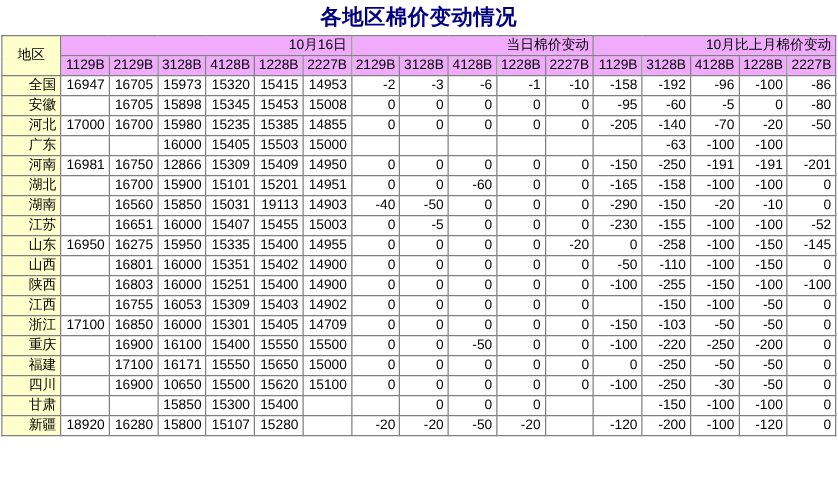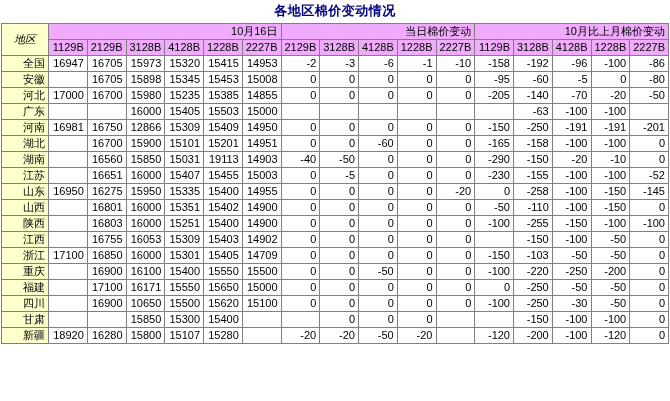--- a/index.html
+++ b/index.html
@@ -10,21 +10,21 @@
   body {
     width: 670px;
     height: 401px;
     font-family: "Liberation Sans", sans-serif;
     font-size: 11px;
     color: #000000;
     overflow: hidden;
   }
   #page-title {
     text-align: center;
-    font-size: 13px;
+    font-size: 17px;
     font-weight: bold;
     color: #000080;
     padding: 2px 0 3px 0;
     letter-spacing: 0.5px;
   }
   table.sheet {
     border-collapse: collapse;
     width: 668px;
     margin: 0 1px;
     table-layout: fixed;
@@ -42,21 +42,20 @@
   th.hdr {
     background: #f0abfc;
     text-align: right;
     font-weight: bold;
   }
   th.region-hdr {
     background: #ffffcc;
     text-align: center;
     font-weight: bold;
     width: 40px;
-    font-style: italic;
   }
   td.region {
     background: #ffffcc;
     text-align: right;
     font-weight: bold;
     width: 40px;
   }
   td.num {
     text-align: right;
     background: #ffffff;

